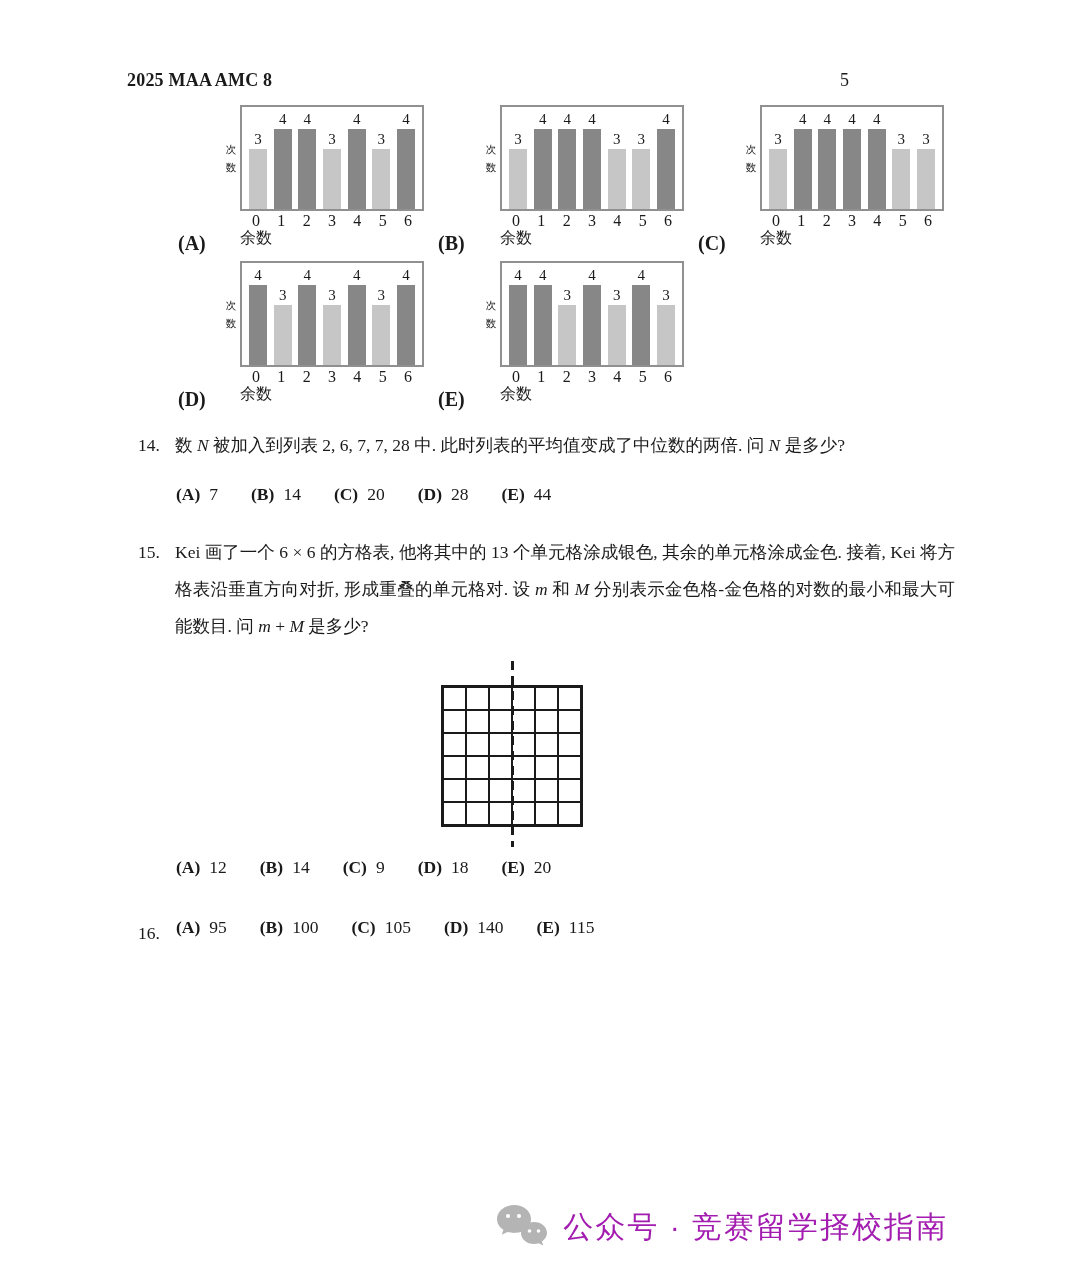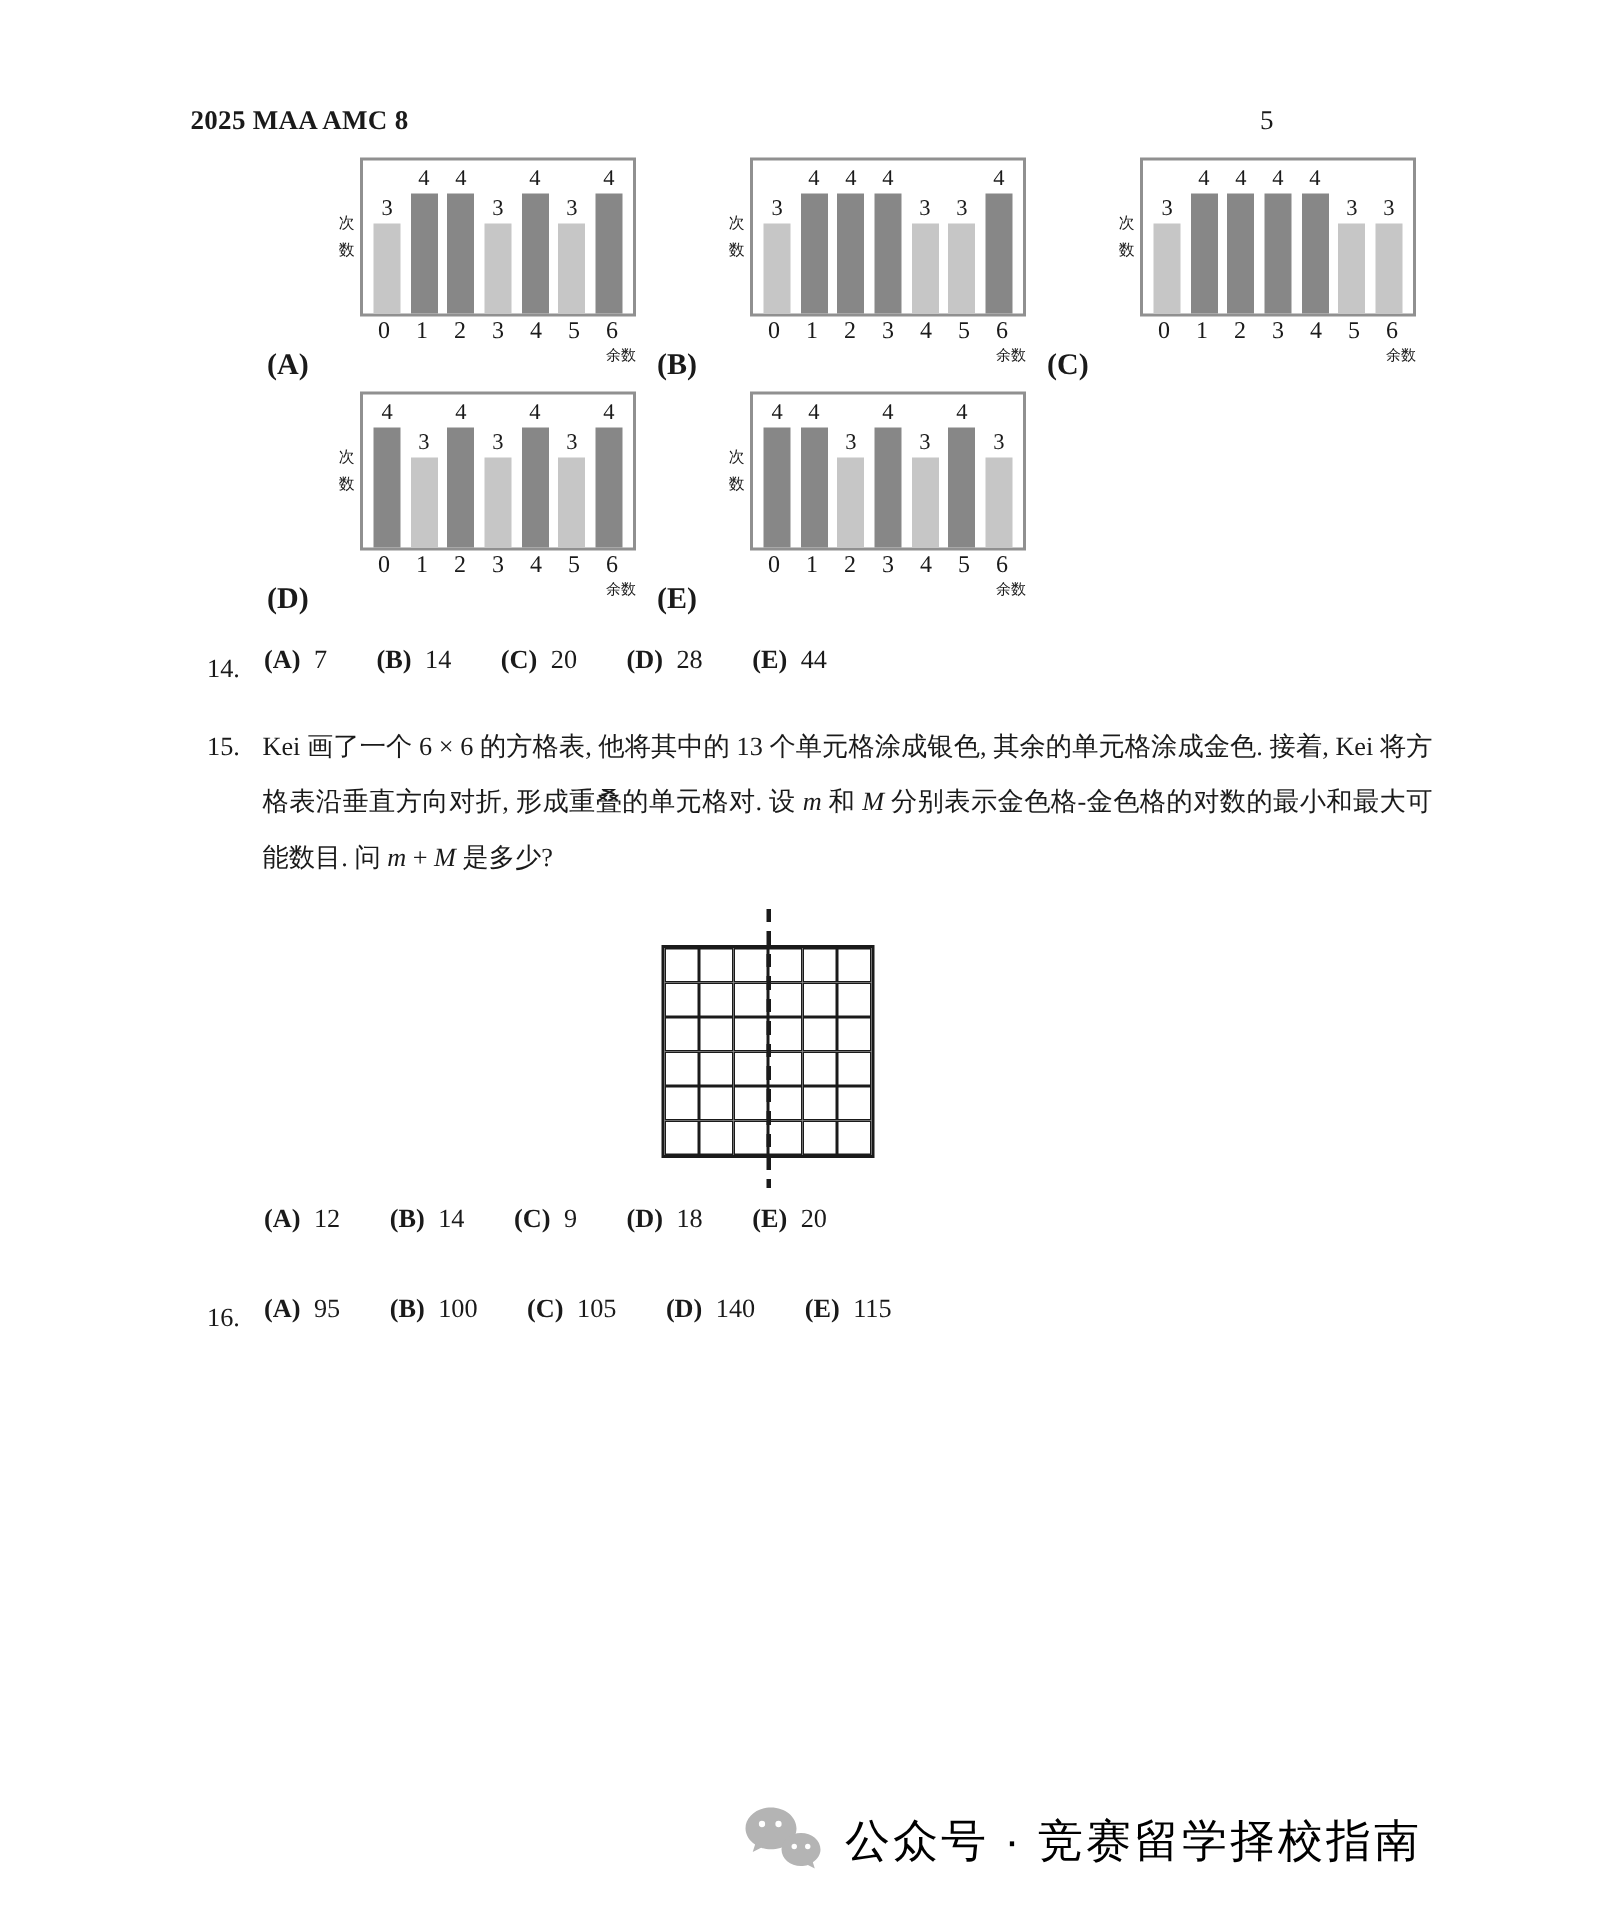--- a/index.html
+++ b/index.html
@@ -31,30 +31,30 @@
   .hist-caption{flex:none;width:48px;font-weight:bold;font-size:20px;margin-bottom:-10px;}
   .hist-plot{position:relative;margin-left:14px;}
   .hist-ylabel{position:absolute;left:-15px;top:36px;font-size:10.5px;line-height:18px;text-align:center;width:12px;}
   .plot-box{box-sizing:border-box;width:184px;height:106px;border:2px solid #909090;background:#ffffff;
     display:flex;align-items:flex-end;justify-content:space-between;padding:0 7px;}
   .bar-col{display:flex;flex-direction:column;align-items:center;width:18px;}
   .bar-val{font-size:15px;line-height:15px;margin-bottom:2px;}
   .bar{width:18px;}
   .hist-ticks{box-sizing:border-box;display:flex;justify-content:space-between;padding:0 7px;width:184px;font-size:16px;line-height:20px;}
   .tick{width:18px;text-align:center;}
-  .hist-xlabel{text-align:right;font-size:10px;line-height:14px;}
+  .hist-xlabel{text-align:left;font-size:16px;line-height:14px;}
   
   .fig-wrap{position:relative;width:144px;margin:40px auto 0;transform:translateX(25px);}
   .fold-grid{display:grid;grid-template-columns:repeat(6,23px);grid-auto-rows:23px;border:2px solid #1a1a1a;width:138px;}
   .gcell{border:1px solid #1a1a1a;background:#ffffff;}
   .fold-line{position:absolute;left:calc(50% - 2px);top:-24px;height:calc(100% + 44px);width:3px;
     background:repeating-linear-gradient(to bottom,#1a1a1a 0 9px,transparent 9px 15px);}
   
   .footer{position:absolute;right:28px;top:1203px;display:flex;align-items:center;
-    font-family:"Liberation Sans","DejaVu Sans",sans-serif;color:#000000;}
+    font-family:"Liberation Sans","DejaVu Sans",sans-serif;color:#a21caf;}
   .footer-text{font-size:30px;letter-spacing:2px;margin-left:14px;}
 </style>
 </head>
 <body>
 
 <div class="page">
 
   <div class="header">
     <span class="title">2025 MAA AMC 8</span>
     <span class="pagenum">5</span>
@@ -307,20 +307,21 @@
             <div class="tick">5</div>
             <div class="tick">6</div>
           </div>
         <div class="hist-xlabel">余数</div>
       </div>
     </div>
   </div>
 
   <div class="prob m14">
     <span class="prob-num">14.</span>
+    <span class="prob-text"><span>数 </span><span class="it">N</span><span> 被加入到列表 2, 6, 7, 7, 28 中. 此时列表的平均值变成了中位数的两倍. 问 </span><span class="it">N</span><span> 是多少?</span></span>
   </div>
   <div class="choices"><span class="choice"><b>(A)</b><span>7</span></span><span class="choice"><b>(B)</b><span>14</span></span><span class="choice"><b>(C)</b><span>20</span></span><span class="choice"><b>(D)</b><span>28</span></span><span class="choice"><b>(E)</b><span>44</span></span></div>
 
   <div class="prob m15">
     <span class="prob-num">15.</span>
     <span class="prob-text"><span>Kei 画了一个 6 × 6 的方格表, 他将其中的 13 个单元格涂成银色, 其余的单元格涂成金色. 接着, Kei 将方格表沿垂直方向对折, 形成重叠的单元格对. 设 </span><span class="it">m</span><span> 和 </span><span class="it">M</span><span> 分别表示金色格-金色格的对数的最小和最大可能数目. 问 </span><span class="it">m</span><span> + </span><span class="it">M</span><span> 是多少?</span></span>
   </div>
 
   <div class="fig-wrap">
     <div class="fold-grid">

